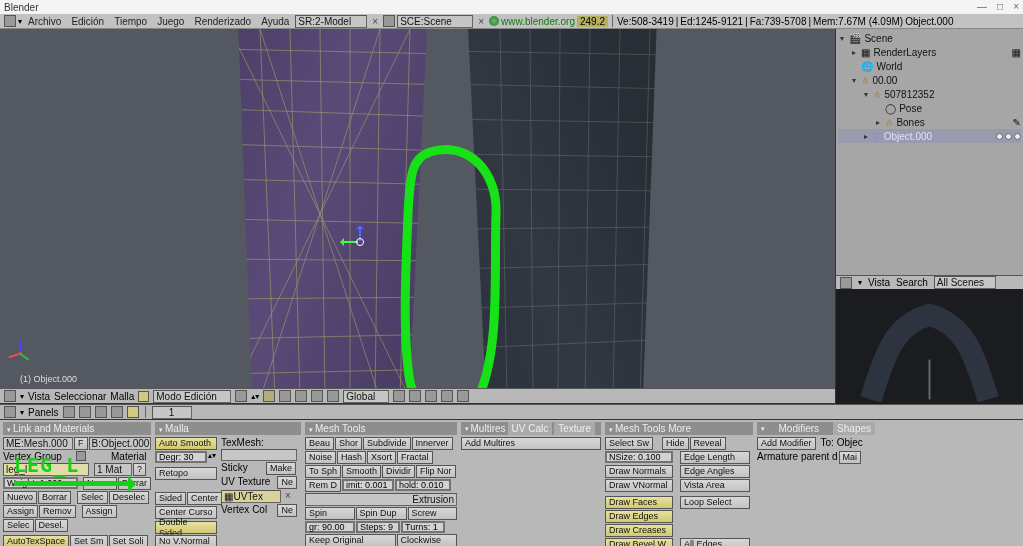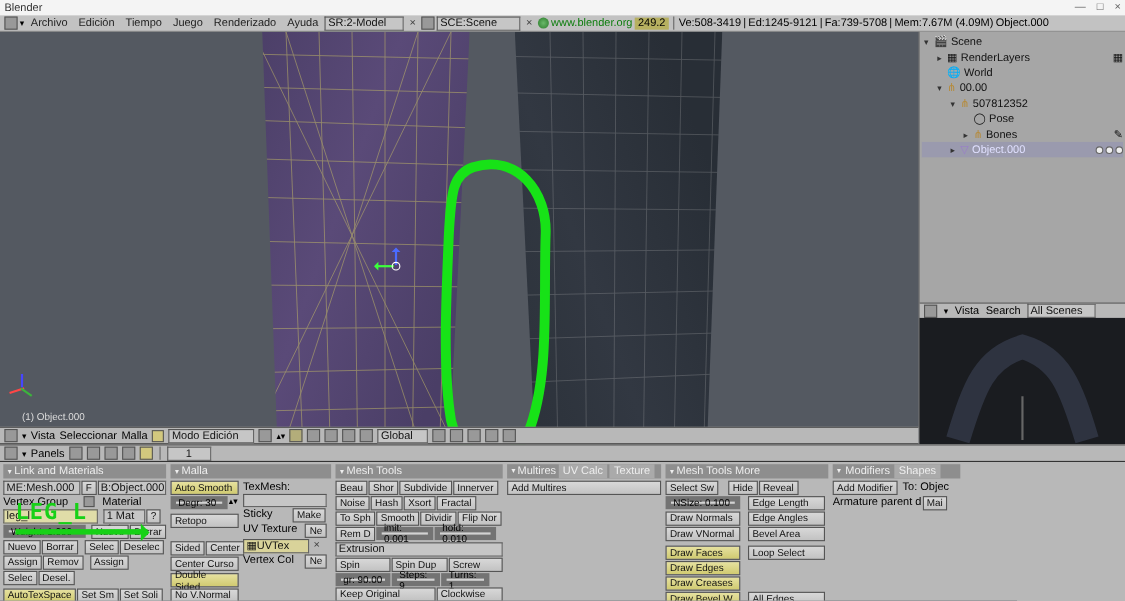--- a/index.html
+++ b/index.html
@@ -4,21 +4,21 @@
 <style>
 *{margin:0;padding:0;box-sizing:border-box;font-family:Verdana,Arial,sans-serif;font-size:10px;user-select:none}
 body{width:1023px;height:546px;background:#B8B8B8;overflow:hidden;position:relative}
 .titlebar{height:14px;background:#f4f4f4;display:flex;align-items:center;padding:0 4px;position:relative}
 .titlebar .wc{position:absolute;right:4px;top:1px;display:flex;gap:10px;color:#666;font-size:10px}
 .menubar{height:15px;background:#C2C2C2;display:flex;align-items:center;gap:2px;padding:2px 4px;border-bottom:1px solid #888}
 .menubar .mi{padding:0 4px;color:#222}
 .field{background:#C6C6C6;border:1px solid #666;border-top-color:#555;border-left-color:#555;padding:0 2px;height:13px;line-height:12px;font-size:10px;color:#111}
 .btn{background:linear-gradient(#D8D8D8,#C2C2C2);border:1px solid #555;padding:0 3px;height:13px;line-height:11px;font-size:9px;color:#111;cursor:pointer;display:inline-flex;align-items:center}
 .btn.hl{background:linear-gradient(#E6E1A0,#D0CA70)}
-.num{background:#D2D2D2;border:5px solid #737373;padding:0 2px;height:12px;font-size:9px;display:inline-flex;align-items:center}
+.num{background:#D2D2D2;border:2px solid #737373;padding:0 2px;height:12px;font-size:9px;display:inline-flex;align-items:center}
 .main{position:absolute;top:29px;left:0;right:0;bottom:142px;display:flex}
 .vp3d{flex:1;background:#545961;position:relative;overflow:hidden}
 .axis{position:absolute;left:8px;bottom:40px;width:24px;height:24px}
 .axis .z{position:absolute;left:11px;top:0;width:2px;height:12px;background:#4646ff}
 .axis .y{position:absolute;left:11px;top:12px;width:12px;height:2px;background:#3cb43c;transform:rotate(35deg);transform-origin:left center}
 .axis .x{position:absolute;left:0px;top:12px;width:14px;height:2px;background:#ff4646;transform:rotate(-18deg);transform-origin:right center}
 .objinfo{position:absolute;left:20px;bottom:20px;color:#ddd;font-size:9px}
 .vpmodel{position:absolute;left:235px;top:0;width:460px;height:100%;}
 .leg{position:absolute;top:0;width:230px;height:100%}
 .leg.left{left:-15px;background:linear-gradient(110deg,#4a3e66 0%,#5a4a78 40%,#4a3e66 80%);clip-path:polygon(8% 0,90% 0,82% 100%,14% 100%)}
@@ -257,21 +257,21 @@
   <div class="panel" style="width:148px">
     <div class="phdr"><span style="font-size:7px">▾</span> <span>Link and Materials</span></div>
     <div class="prow">
         <span class="field" style="width:70px">ME:Mesh.000</span>
         <span class="btn">F</span>
         <span class="field" style="width:62px">B:Object.000</span>
       </div>
     <div class="prow">
         <span style="width:72px">Vertex Group</span>
         <span class="icon-sq" style="width:10px;height:10px"></span>
-        <span style="margin-left:6px">Material</span>
+        <span style="margin-left:24px">Material</span>
       </div>
     <div class="prow">
         <span class="field" style="width:86px;background:#e0dda8">leg_l</span>
         <span class="field" style="width:38px;margin-left:4px">1 Mat 1</span>
         <span class="btn">?</span>
       </div>
     <div class="prow">
         <span class="num" style="width:86px">Weight: 1.000</span>
         <span class="btn" style="margin-left:4px">Nuevo</span>
         <span class="btn">Borrar</span>
@@ -374,21 +374,21 @@
         <span class="btn">Smooth</span>
         <span class="btn">Dividir</span>
         <span class="btn">Flip Nor</span>
       </div>
     <div class="prow">
         <span class="btn">Rem D</span>
         <span class="num" style="width:52px">imit: 0.001</span>
         <span class="num" style="width:56px">hold: 0.010</span>
       </div>
     <div class="prow">
-        <span class="field" style="width:100%;text-align:left">Extrusion</span>
+        <span class="field" style="width:100%;text-align:right">Extrusion</span>
       </div>
     <div class="prow">
         <span class="btn" style="width:33%">Spin</span>
         <span class="btn" style="width:34%">Spin Dup</span>
         <span class="btn" style="width:33%">Screw</span>
       </div>
     <div class="prow">
         <span class="num" style="width:50px">gr: 90.00</span>
         <span class="num" style="width:44px">Steps: 9</span>
         <span class="num" style="width:44px">Turns: 1</span>
@@ -422,41 +422,41 @@
     <div class="prow">
         <span class="num" style="width:68px">NSize: 0.100</span>
         <span class="btn" style="width:70px;margin-left:6px">Edge Length</span>
       </div>
     <div class="prow">
         <span class="btn" style="width:68px">Draw Normals</span>
         <span class="btn" style="width:70px;margin-left:6px">Edge Angles</span>
       </div>
     <div class="prow">
         <span class="btn" style="width:68px">Draw VNormal</span>
-        <span class="btn" style="width:70px;margin-left:6px">Bevel Area</span>
+        <span class="btn" style="width:70px;margin-left:6px">Vista Area</span>
       </div>
     <div class="prow" style="margin-top:3px">
         <span class="btn hl" style="width:68px">Draw Faces</span>
         <span class="btn" style="width:70px;margin-left:6px">Loop Select</span>
       </div>
     <div class="prow">
         <span class="btn hl" style="width:68px">Draw Edges</span>
       </div>
     <div class="prow">
         <span class="btn hl" style="width:68px">Draw Creases</span>
       </div>
     <div class="prow">
         <span class="btn hl" style="width:68px">Draw Bevel W</span>
         <span class="btn" style="width:70px;margin-left:6px">All Edges</span>
       </div>
 
   </div>
 
   <div class="panel" style="width:116px">
-    <div class="phdr" style="display:flex;gap:4px">
+    <div class="phdr" style="display:flex;gap:14px">
         <span style="font-size:7px">▾</span>
         <span>Modifiers</span>
         <span style="background:#aaa;padding:0 4px">Shapes</span>
       </div>
     <div class="prow">
         <span class="btn">Add Modifier</span>
         <span style="margin-left:4px">To: Objec</span>
       </div>
     <div class="prow">
         <span>Armature parent d</span>

